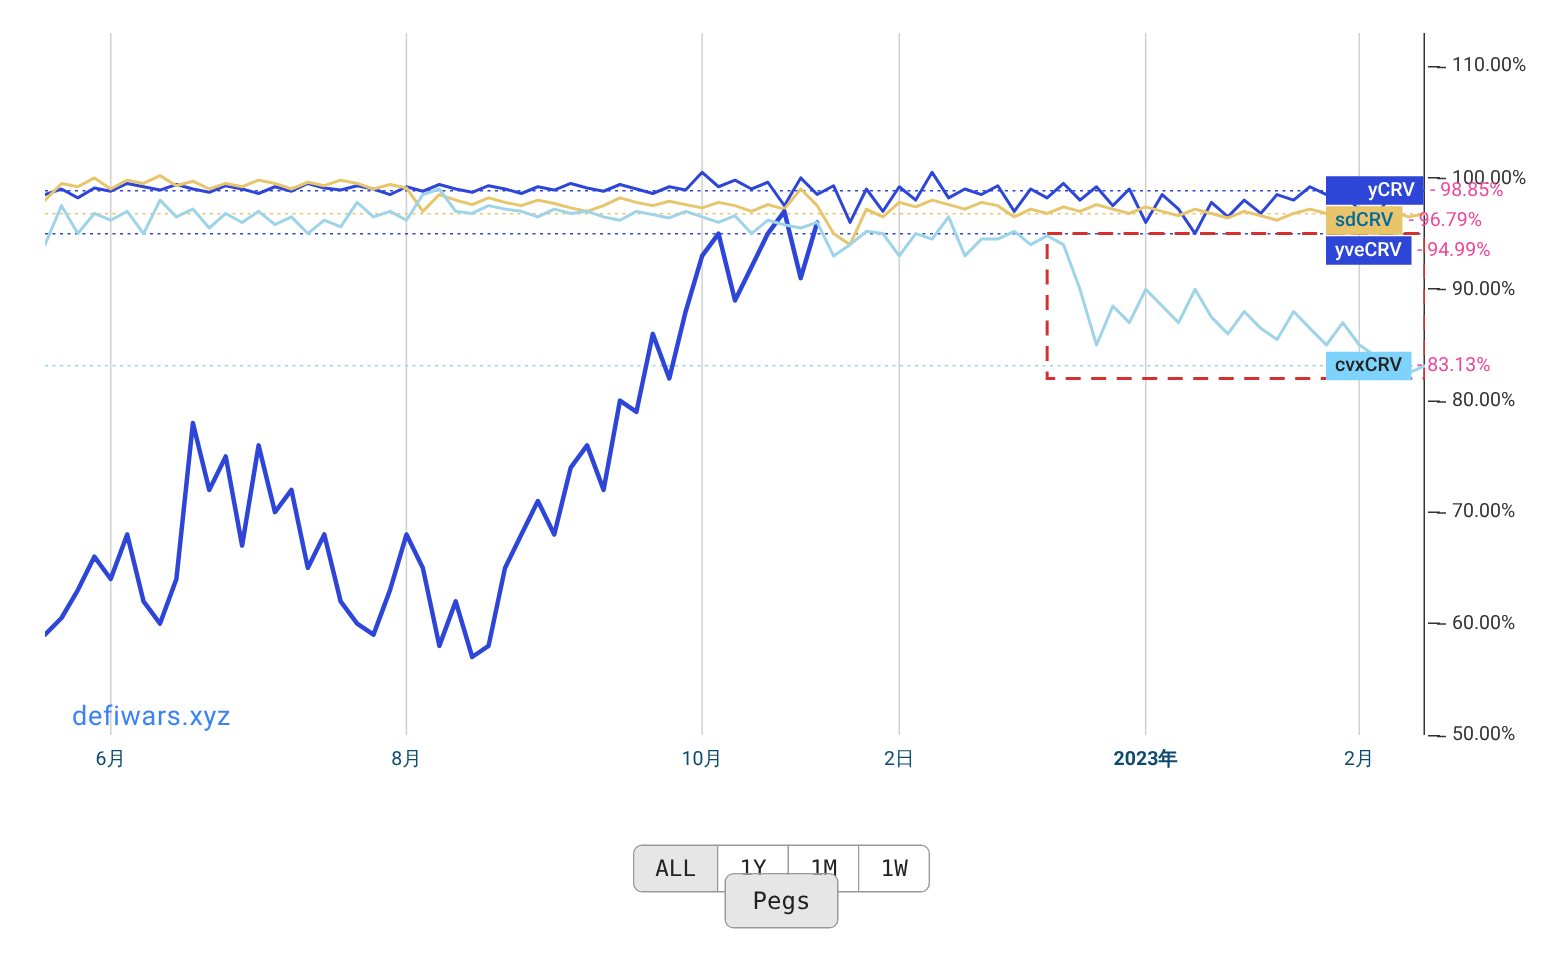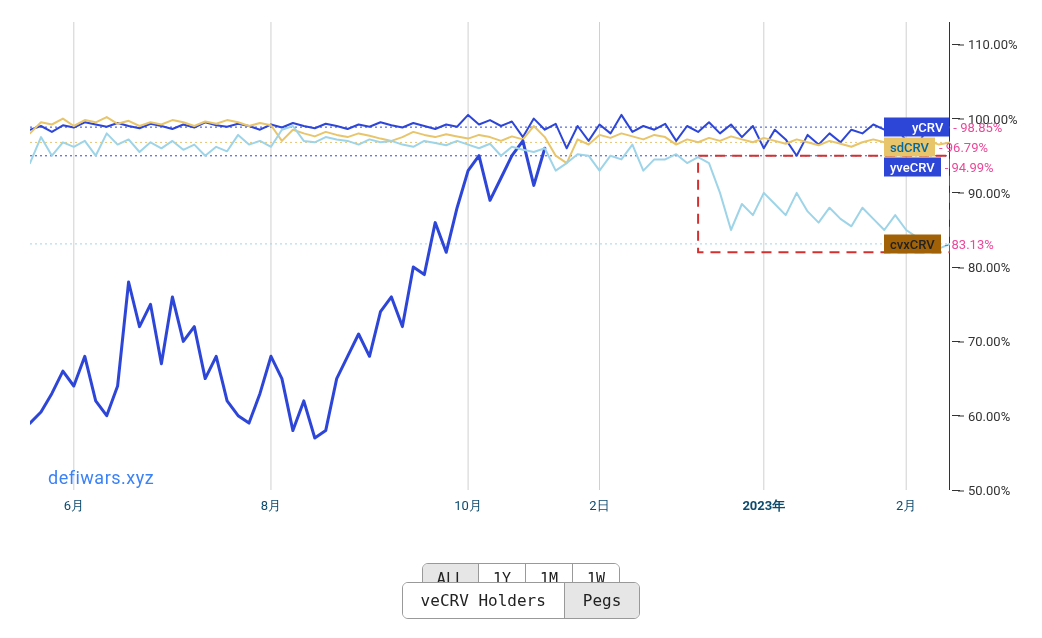--- a/index.html
+++ b/index.html
@@ -195,34 +195,33 @@
     </div>
     <div class="badge-row" style="top: 125.114px; left: -66px;">
       <span class="badge-name" style="background: rgb(232, 197, 107); color: #0369a1;">sdCRV</span>
       <span class="badge-value">- 96.79%</span>
     </div>
     <div class="badge-row" style="top: 145.114px; left: -66px;">
       <span class="badge-name" style="background: rgb(45, 70, 216);">yveCRV</span>
       <span class="badge-value">- 94.99%</span>
     </div>
     <div class="badge-row" style="top: 221.891px; left: -66px;">
-      <span class="badge-name" style="background: #a16207; color: rgb(34, 34, 34);">cvxCRV</span>
+      <span class="badge-name" style="background: #7dd3fc; color: rgb(34, 34, 34);">cvxCRV</span>
       <span class="badge-value">- 83.13%</span>
     </div>
   </div>
 
 <div class="watermark">defiwars.xyz</div>
 
 <div class="controls range">
   <div class="btn-group" id="range-group">
       <div class="btn selected">ALL</div>
       <div class="btn">1Y</div>
       <div class="btn">1M</div>
       <div class="btn">1W</div>
     </div>
 </div>
 
 <div class="controls tabs">
   <div class="tab-group" id="tab-group">
-      <div class="tab">veCRV Holders</div>
       <div class="tab selected">Pegs</div>
     </div>
 </div>
 
 </body></html>

